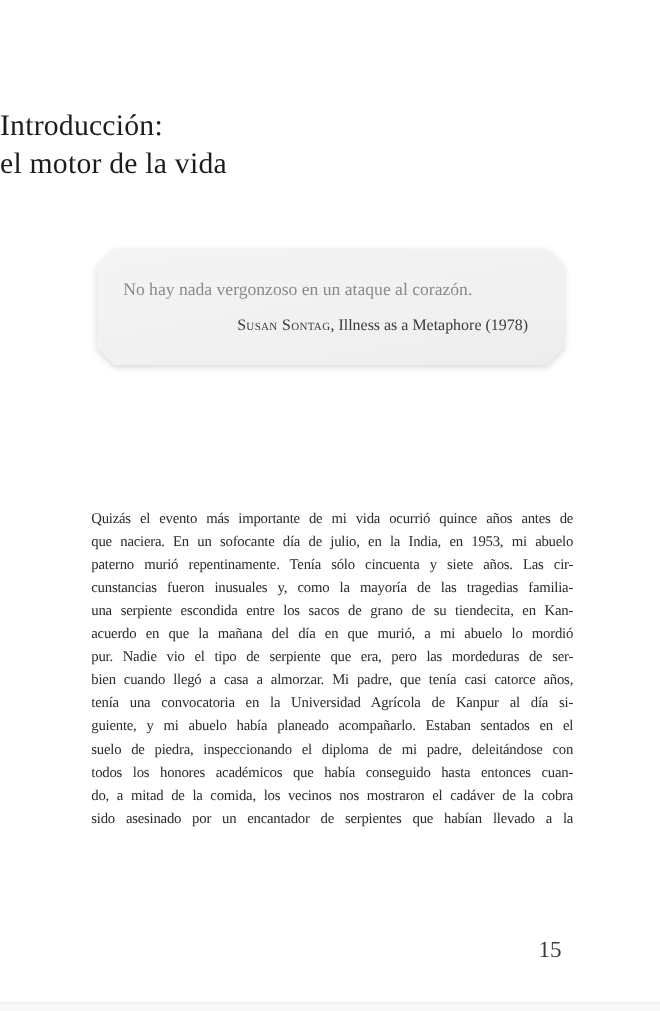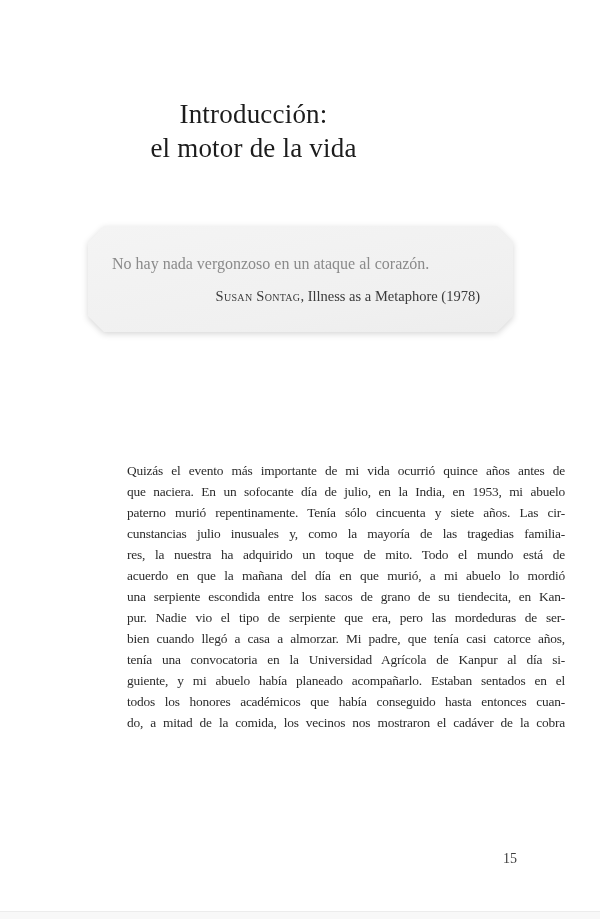--- a/index.html
+++ b/index.html
@@ -16,21 +16,21 @@
     overflow: hidden;
   }
 
   
   .chapter-title {
     position: absolute;
     top: 97px;
     left: 0;
     width: 507px;
     margin: 0;
-    text-align: center;
+    text-align: left;
     font-size: 27px;
     font-weight: 400;
     line-height: 34px;
     letter-spacing: 0.2px;
     color: var(--title-text, #1c1c1c);
   }
   .title-line { display: block; }
 
   
   .epigraph-box {
@@ -74,40 +74,39 @@
   }
   .work-italic { }
 
   
   .body-text {
     position: absolute;
     left: 83px;
     top: 460px;
     width: 438px;
     color: var(--body-text, #2b2b2b);
-    margin-left: 44px;
   }
   .body-line {
     height: 21px;
     line-height: 21px;
     font-size: 13.4px;
     letter-spacing: -0.2px;
     text-align: justify;
     text-align-last: justify;
     overflow: hidden;
   }
 
   
   .page-number {
     position: absolute;
     left: 483px;
     top: 851px;
     width: 34px;
-    text-align: right;
-    font-size: 14px;
+    text-align: center;
+    font-size: 21px;
     color: var(--folio-text, #3d3d3d);
   }
 
   
   .footer-strip {
     position: absolute;
     left: 0;
     bottom: 0;
     width: 600px;
     height: 7px;
@@ -129,29 +128,30 @@
     <div class="epigraph-box">
       <p class="epigraph-quote">No hay nada vergonzoso en un ataque al corazón.</p>
       <p class="epigraph-attribution"><span class="author-smallcaps">Susan Sontag</span><span>, </span><span class="work-italic">Illness as a Metaphore</span><span> (1978)</span></p>
     </div>
   </div>
 
   <div class="body-text">
       <div class="body-line">Quizás el evento más importante de mi vida ocurrió quince años antes de</div>
       <div class="body-line">que naciera. En un sofocante día de julio, en la India, en 1953, mi abuelo</div>
       <div class="body-line">paterno murió repentinamente. Tenía sólo cincuenta y siete años. Las cir-</div>
-      <div class="body-line">cunstancias julio inusuales y, como la mayoría de las tragedias familia-</div>
-      <div class="body-line">res, la nuestra ha adquirido un toque de mito. Todo el mundo está de</div>
+      <div class="body-line">cunstancias fueron inusuales y, como la mayoría de las tragedias familia-</div>
+      <div class="body-line">una serpiente escondida entre los sacos de grano de su tiendecita, en Kan-</div>
       <div class="body-line">acuerdo en que la mañana del día en que murió, a mi abuelo lo mordió</div>
-      <div class="body-line">una serpiente escondida entre los sacos de grano de su tiendecita, en Kan-</div>
       <div class="body-line">pur. Nadie vio el tipo de serpiente que era, pero las mordeduras de ser-</div>
       <div class="body-line">bien cuando llegó a casa a almorzar. Mi padre, que tenía casi catorce años,</div>
       <div class="body-line">tenía una convocatoria en la Universidad Agrícola de Kanpur al día si-</div>
       <div class="body-line">guiente, y mi abuelo había planeado acompañarlo. Estaban sentados en el</div>
+      <div class="body-line">suelo de piedra, inspeccionando el diploma de mi padre, deleitándose con</div>
       <div class="body-line">todos los honores académicos que había conseguido hasta entonces cuan-</div>
       <div class="body-line">do, a mitad de la comida, los vecinos nos mostraron el cadáver de la cobra</div>
+      <div class="body-line">sido asesinado por un encantador de serpientes que habían llevado a la</div>
     </div>
 
   <div class="page-number">15</div>
 
   <div class="footer-strip"></div>
 
 </div>
 
 </body></html>

